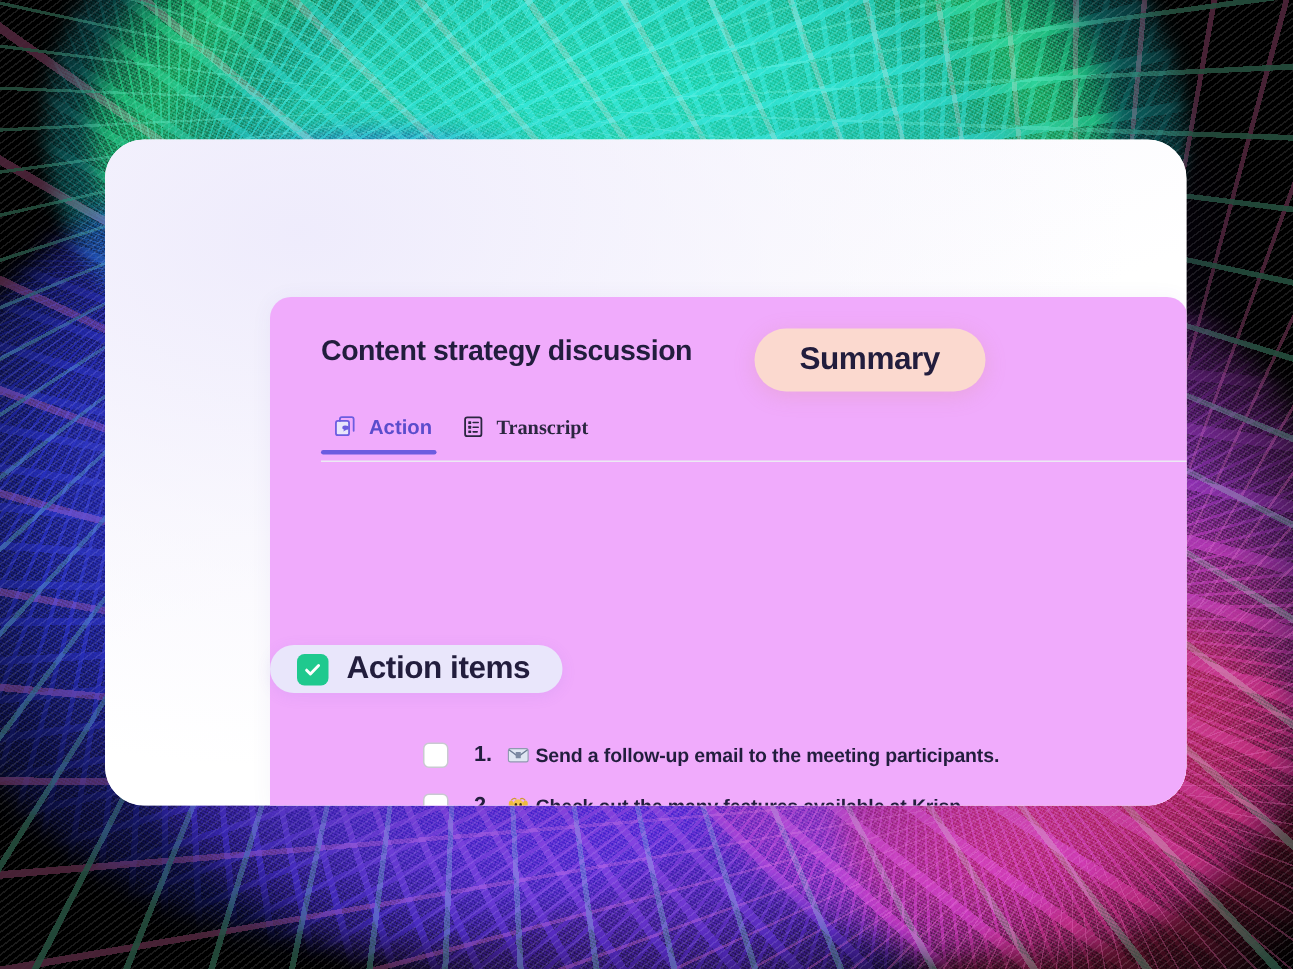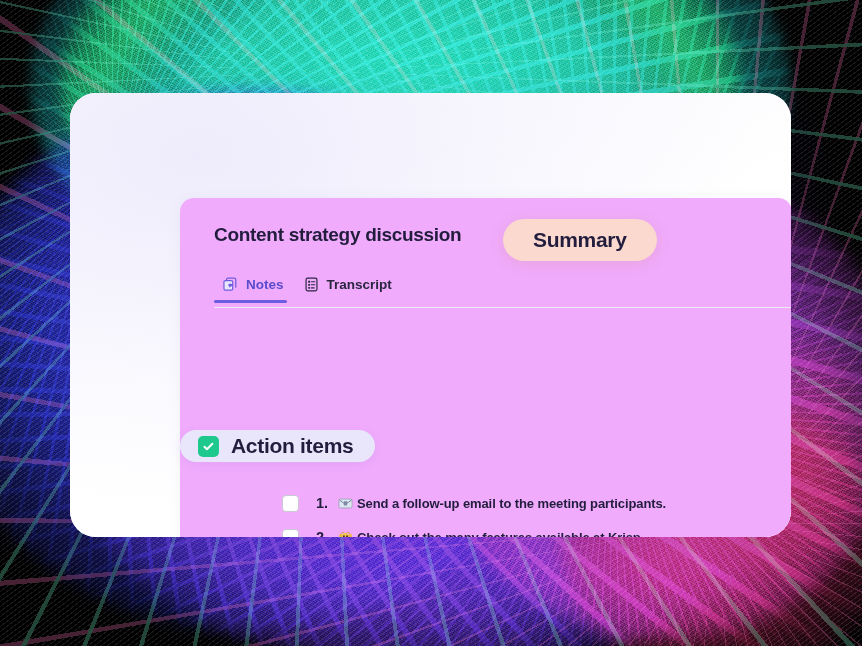--- a/index.html
+++ b/index.html
@@ -249,21 +249,21 @@
     display: flex;
     align-items: center;
     gap: 7px;
     padding: 2px 11px 10px 8px;
     font-size: 13.5px;
     font-weight: bold;
     cursor: pointer;
     position: relative;
   }
   .tab.active { color: #5b4ccc; }
-  .tab.inactive { color: #2b2640; font-weight: bold; }
+  .tab.inactive { color: #2b2640; font-weight: bold; font-family: Liberation Serif, serif; }
   .tab-icon { width: 17px; height: 17px; display: block; flex: 0 0 auto; }
   .tab.active::after {
     content: "";
     position: absolute;
     left: 0; right: 8px; bottom: 0;
     height: 3px;
     background: #6c5ce0;
     border-radius: 2px;
   }
   .tab-divider {
@@ -386,21 +386,21 @@
     <div class="tabs">
 
       <div class="tab active">
         <span class="tab-icon">
           <svg viewBox="0 0 20 20" width="17" height="17" fill="none" stroke="#6c5ce0" stroke-width="1.4" stroke-linejoin="round">
             <rect x="2.3" y="5.4" width="10.3" height="11.2" rx="1.6" fill="#e9e6fb" stroke="#6c5ce0"></rect>
             <path d="M5.4 5.4V4.1a1.6 1.6 0 0 1 1.6-1.6h7.6a1.6 1.6 0 0 1 1.6 1.6v9.1" stroke="#6c5ce0" stroke-linecap="round"></path>
             <path d="M9.4 9.1c-1.3 0-2.1.7-2.1 1.6 0 .7.6 1.3 1.5 1.5l-.8 1.6 2.6-1.4c1.1-.1 1.9-.8 1.9-1.7 0-.9-.9-1.6-3.1-1.6z" fill="#6c5ce0" stroke="none"></path>
           </svg>
         </span>
-        <span>Notes</span>
+        <span>Action</span>
       </div>
 
       <div class="tab inactive">
         <span class="tab-icon">
           <svg viewBox="0 0 20 20" width="17" height="17" fill="none" stroke="#2b2640" stroke-width="1.4" stroke-linejoin="round">
             <rect x="3.6" y="2.6" width="12.8" height="14.8" rx="1.8" stroke="#2b2640"></rect>
             <rect x="6.1" y="5.6" width="2.3" height="2.3" rx="0.4" fill="#2b2640" stroke="none"></rect>
             <rect x="6.1" y="9.3" width="2.3" height="2.3" rx="0.4" fill="#2b2640" stroke="none"></rect>
             <rect x="6.1" y="13.0" width="2.3" height="1.9" rx="0.4" fill="#2b2640" stroke="none"></rect>
             <path d="M9.9 6.7h4.0M9.9 10.4h4.0M9.9 14.0h3.2" stroke="#2b2640" stroke-width="1.25" stroke-linecap="round"></path>

